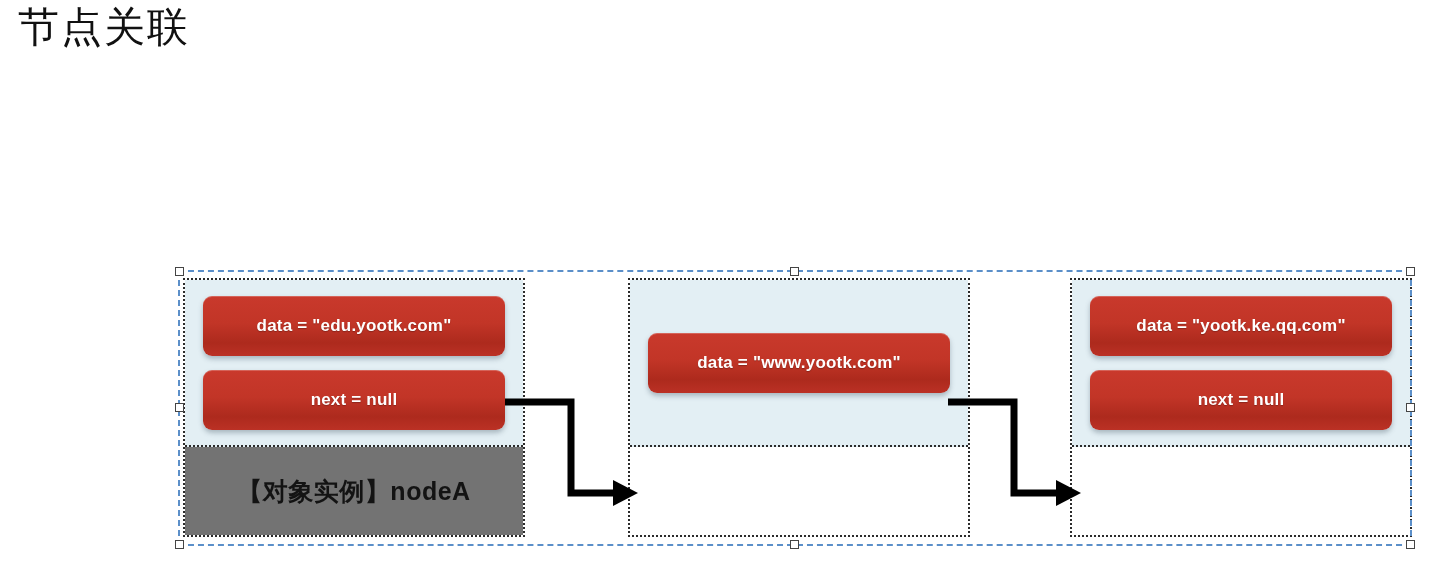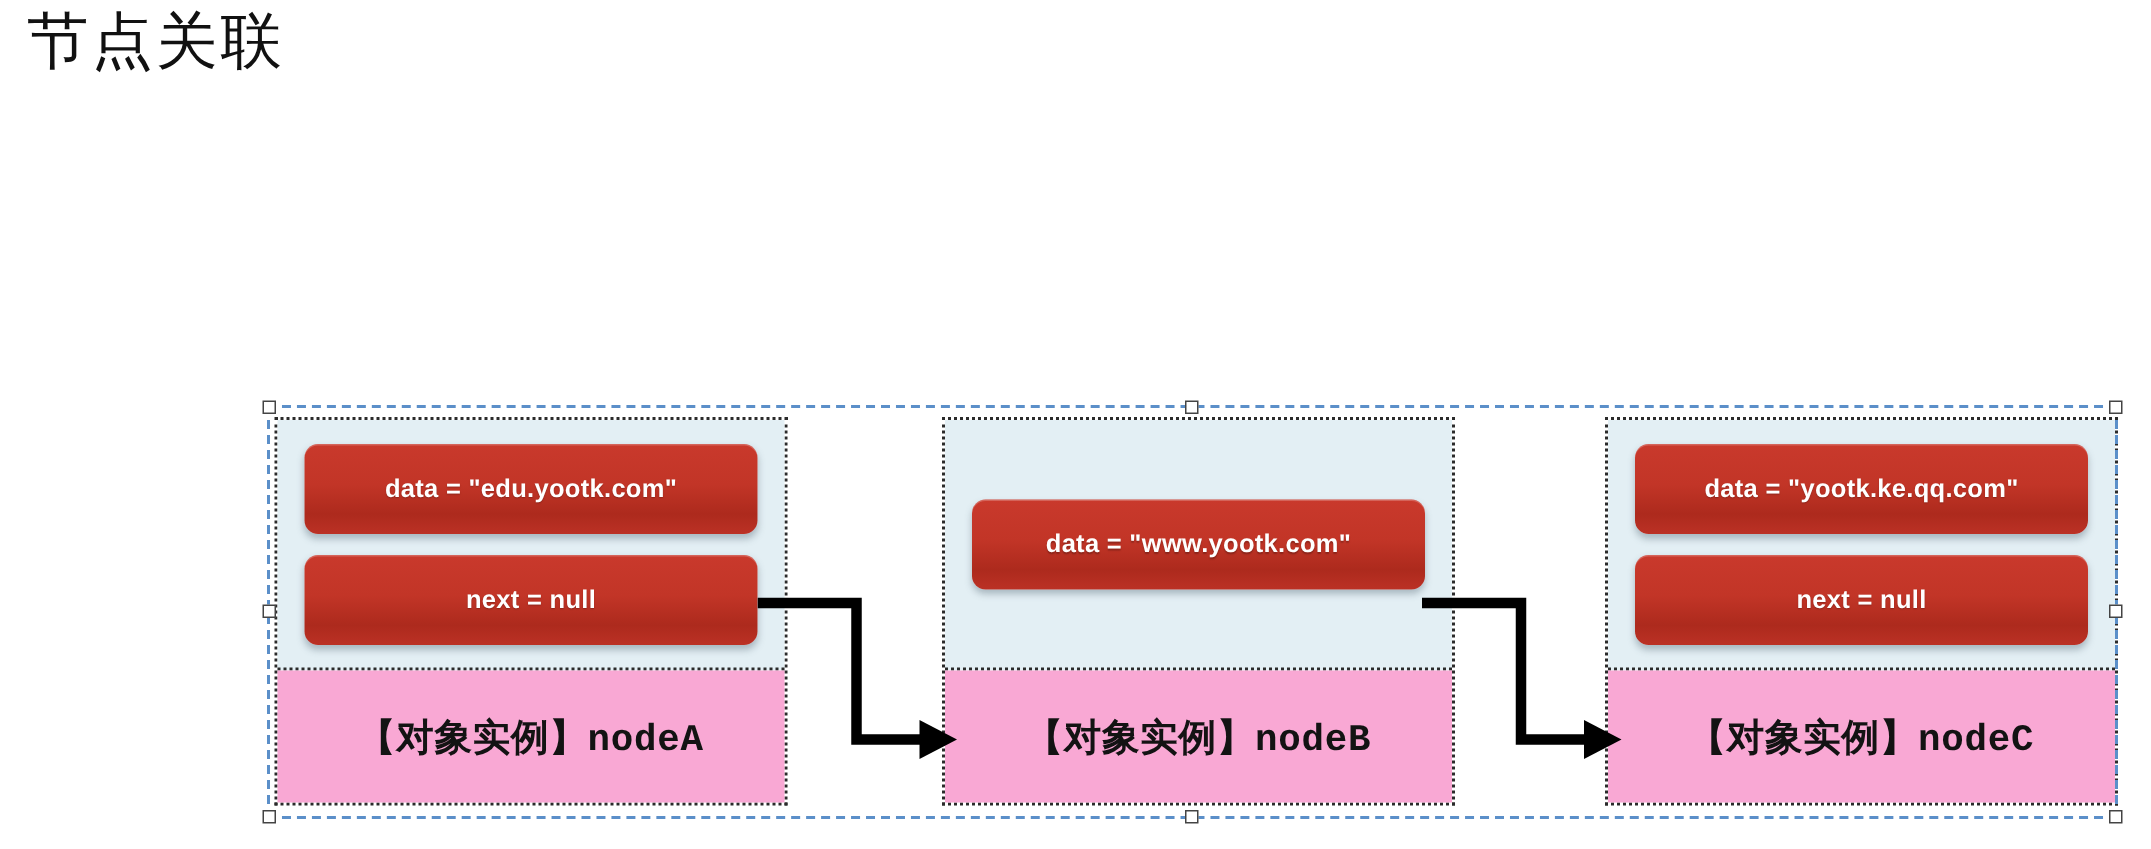--- a/index.html
+++ b/index.html
@@ -103,29 +103,29 @@
     color: #ffffff;
     font-size: 17px;
     font-weight: bold;
     letter-spacing: 0.2px;
     text-shadow: 0 1px 1px rgba(0,0,0,0.25);
     white-space: nowrap;
   }
 
   .node-label {
     flex: 1;
-    background: #f9a8d4;
+    background: #737373;
     display: flex;
     align-items: center;
     justify-content: center;
     color: #131313;
     font-size: 25px;
     font-weight: bold;
     letter-spacing: 0.5px;
-    font-family: Liberation Mono, monospace;
+    font-family: Liberation Sans, sans-serif;
     white-space: nowrap;
   }
 
   
   .connector {
     position: absolute;
     pointer-events: none;
   }
   .conn-ab { left: 505px; top: 388px; }
   .conn-bc { left: 948px; top: 388px; }
@@ -140,29 +140,27 @@
     <div class="field-box">data = "edu.yootk.com"</div>
     <div class="field-box">next = null</div>
   </div>
   <div class="node-label">【对象实例】nodeA</div>
 </div>
 
 <div class="node node-b">
   <div class="node-fields">
     <div class="field-box">data = "www.yootk.com"</div>
   </div>
-  <div class="node-label">【对象实例】nodeB</div>
 </div>
 
 <div class="node node-c">
   <div class="node-fields">
     <div class="field-box">data = "yootk.ke.qq.com"</div>
     <div class="field-box">next = null</div>
   </div>
-  <div class="node-label">【对象实例】nodeC</div>
 </div>
 
 <div class="connector conn-ab">
   <svg width="135" height="125" viewBox="0 0 135 125" xmlns="http://www.w3.org/2000/svg">
     <polyline points="0,14 66,14 66,105 112,105" fill="none" stroke="#000000" stroke-width="7" stroke-linejoin="miter" stroke-linecap="butt"></polyline>
     <polygon points="108,92 133,105 108,118" fill="#000000"></polygon>
   </svg>
 </div>
 
 <div class="connector conn-bc">

